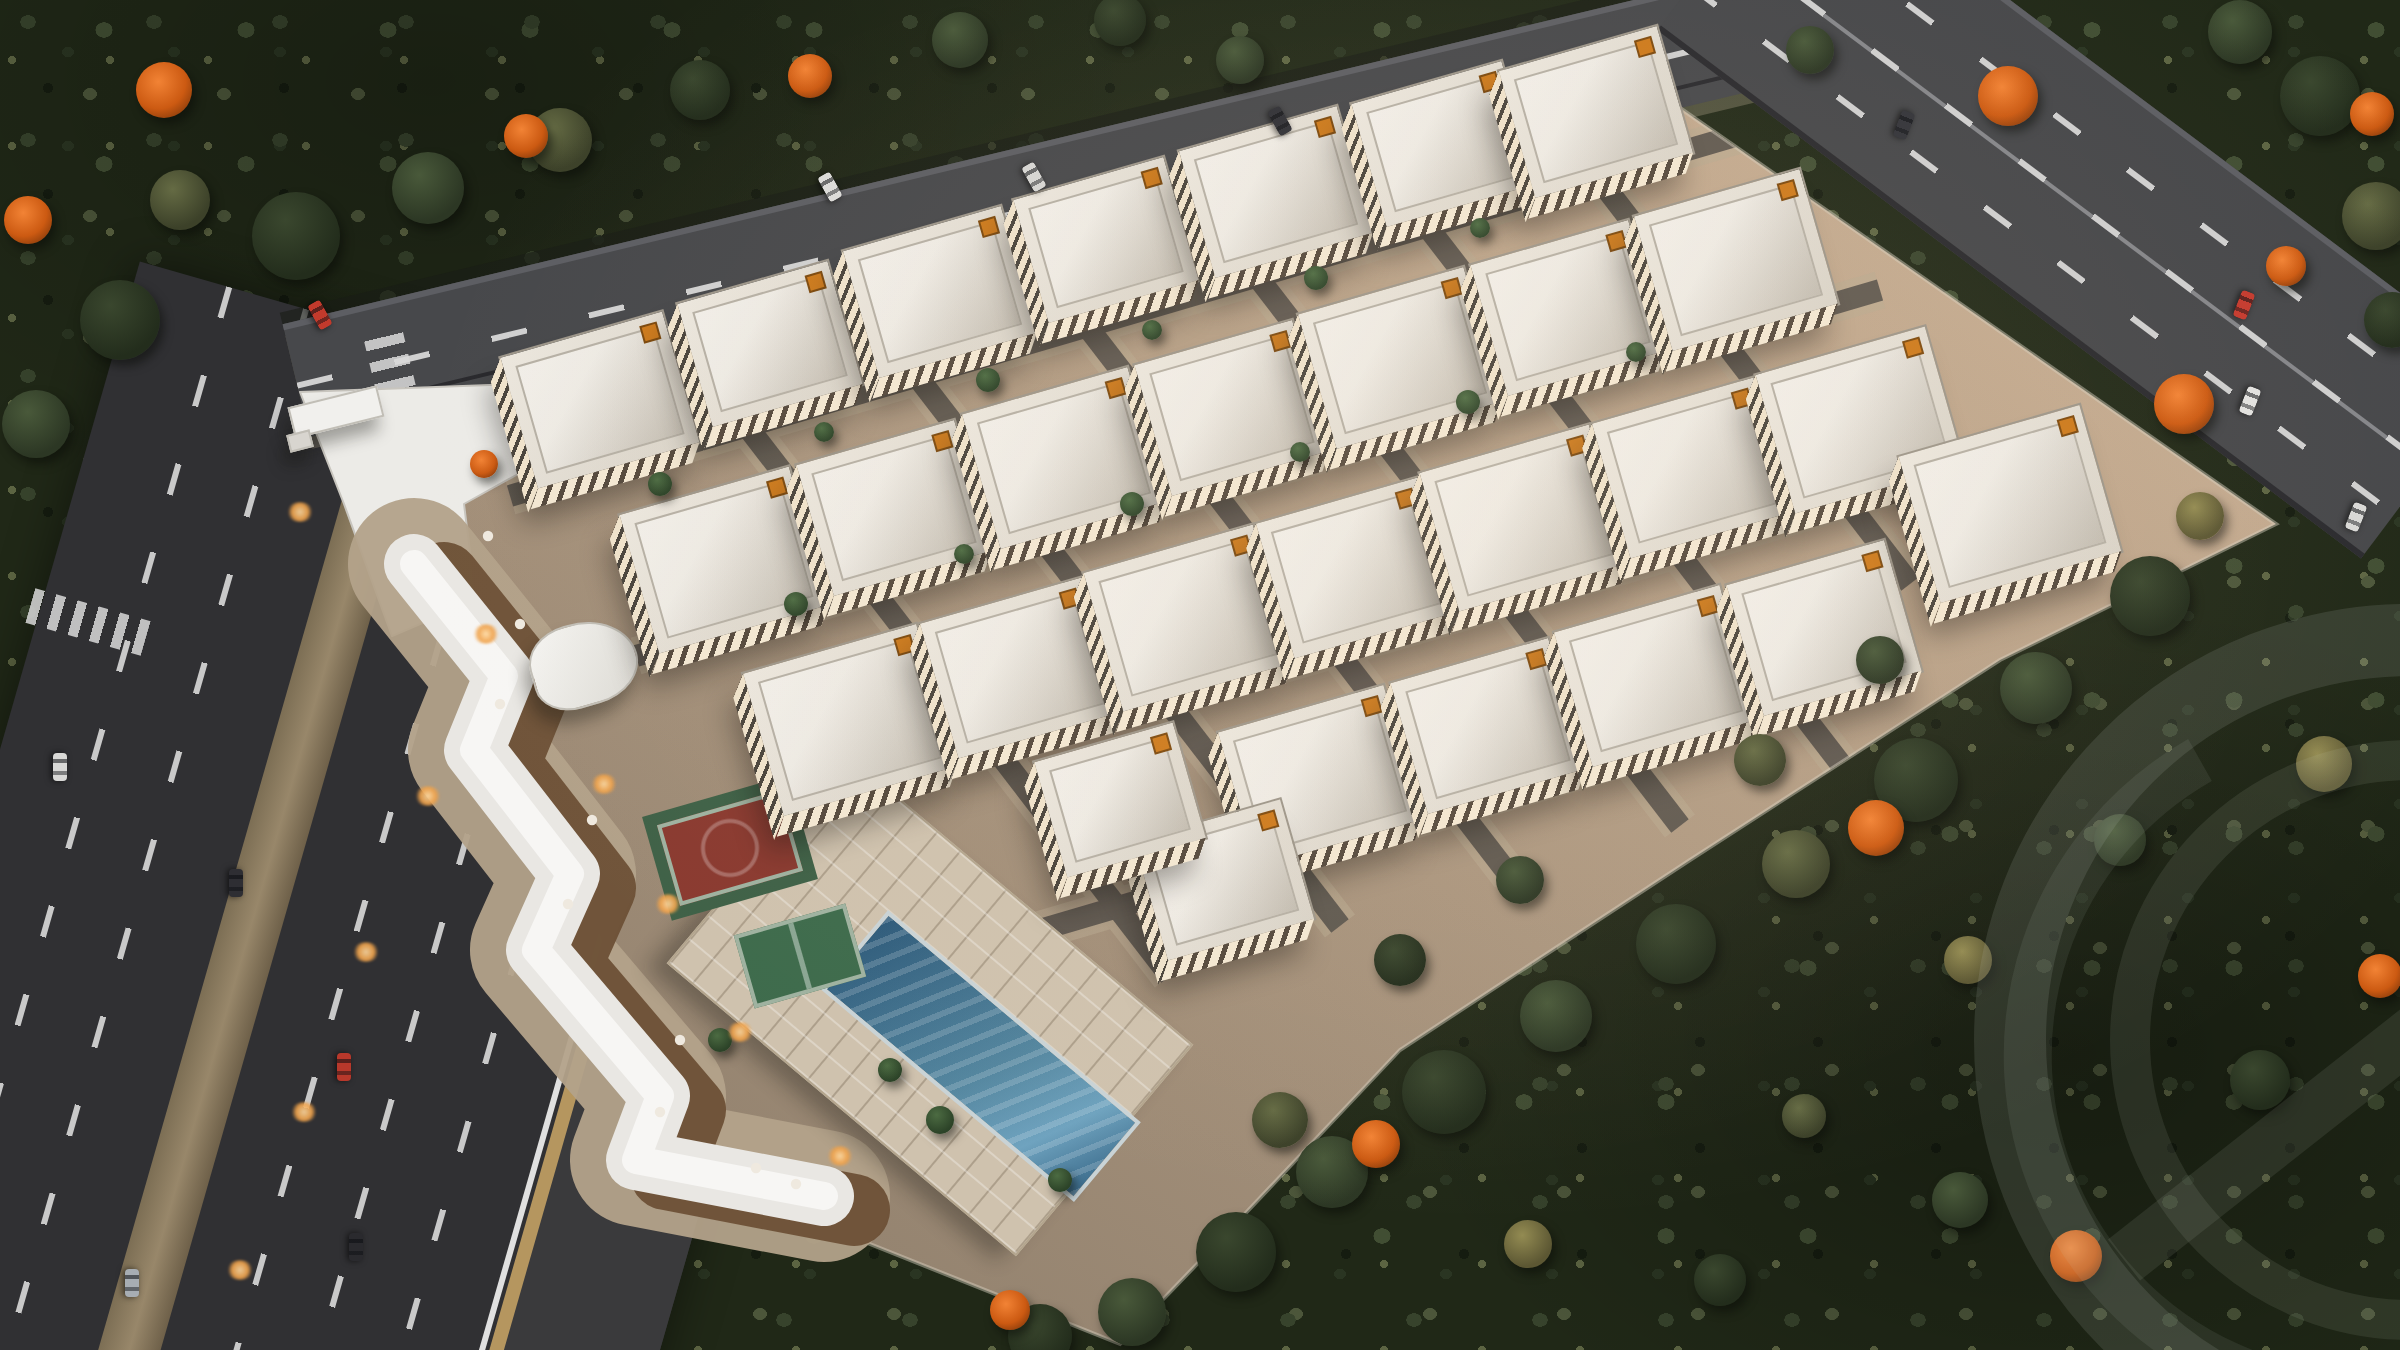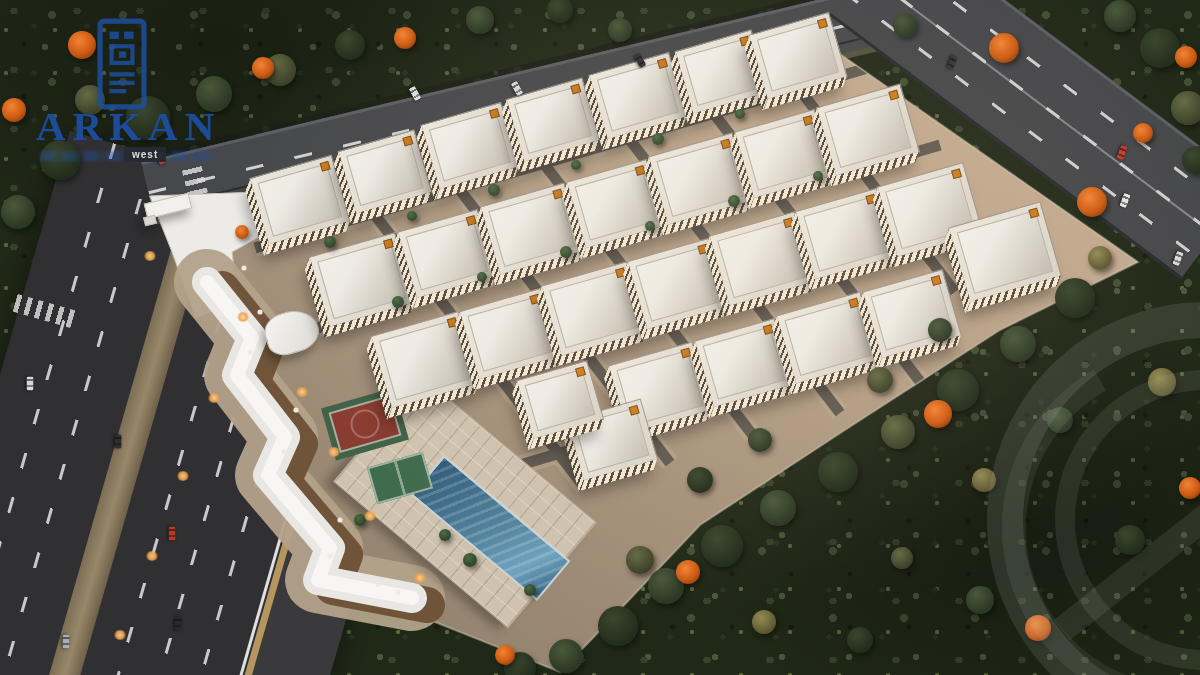--- a/index.html
+++ b/index.html
@@ -484,30 +484,13 @@
     <g fill="none" stroke="#ccd3c8">
       <circle cx="1205" cy="520" r="200" stroke-width="36" opacity=".13"></circle>
       <circle cx="1205" cy="520" r="140" stroke-width="20" opacity=".10"></circle>
       <path d="M1062,630 L1335,415" stroke-width="26" opacity=".10"></path>
       <path d="M1100,380 A170,170 0 0 0 1235,690" stroke-width="24" opacity=".09"></path>
     </g>
   </svg>
 
   <div class="grade"></div>
 
-  <div class="logo">
-    <svg style="left:66px;top:8px" width="52" height="92" viewBox="0 0 48 88">
-      <g stroke="#1d4fa0" fill="#1d4fa0" opacity=".9">
-        <rect x="3" y="3" width="42" height="82" rx="4" fill="none" stroke-width="5"></rect>
-        <rect x="12" y="13" width="9" height="7" stroke="none"></rect>
-        <rect x="26" y="13" width="9" height="7" stroke="none"></rect>
-        <rect x="14" y="27" width="20" height="16" fill="none" stroke-width="4"></rect>
-        <rect x="21" y="32" width="7" height="6" stroke="none"></rect>
-        <path d="M12,54 h24 M12,62 h24 M12,70 h16" fill="none" stroke-width="4"></path>
-      </g>
-    </svg>
-    <div class="logo-word">ARKAN</div>
-    <div class="tagline">
-      <span class="faint-bar"></span>
-      <span class="west-chip">west</span>
-    </div>
-  </div>
 </div>
 
 </body></html>

